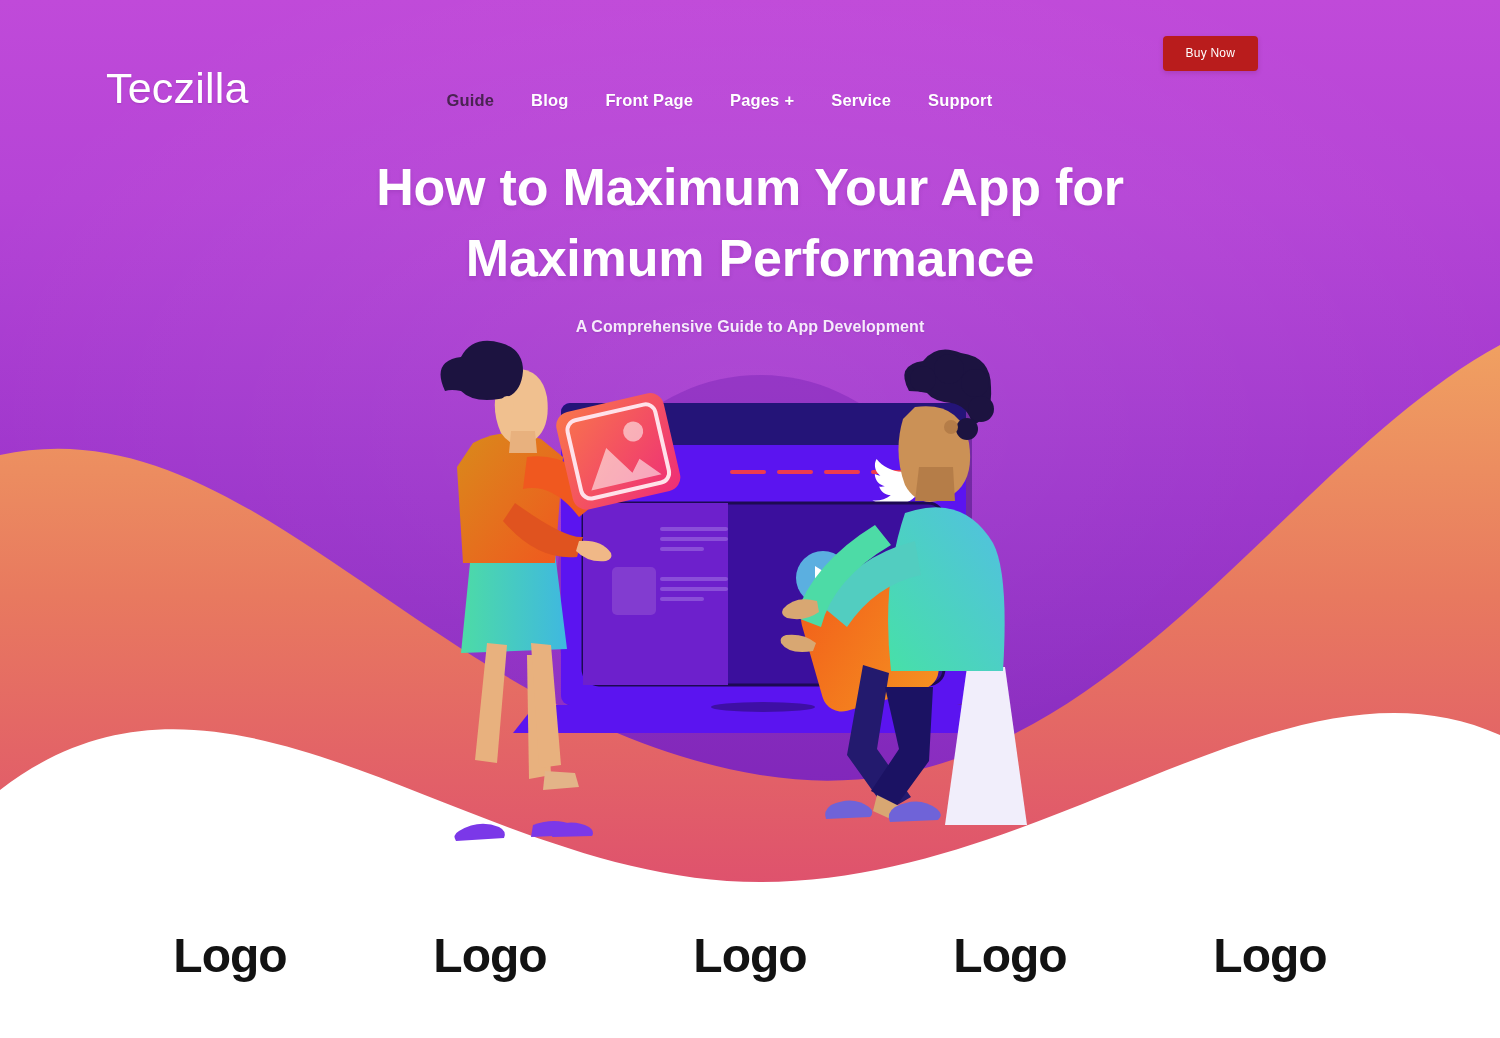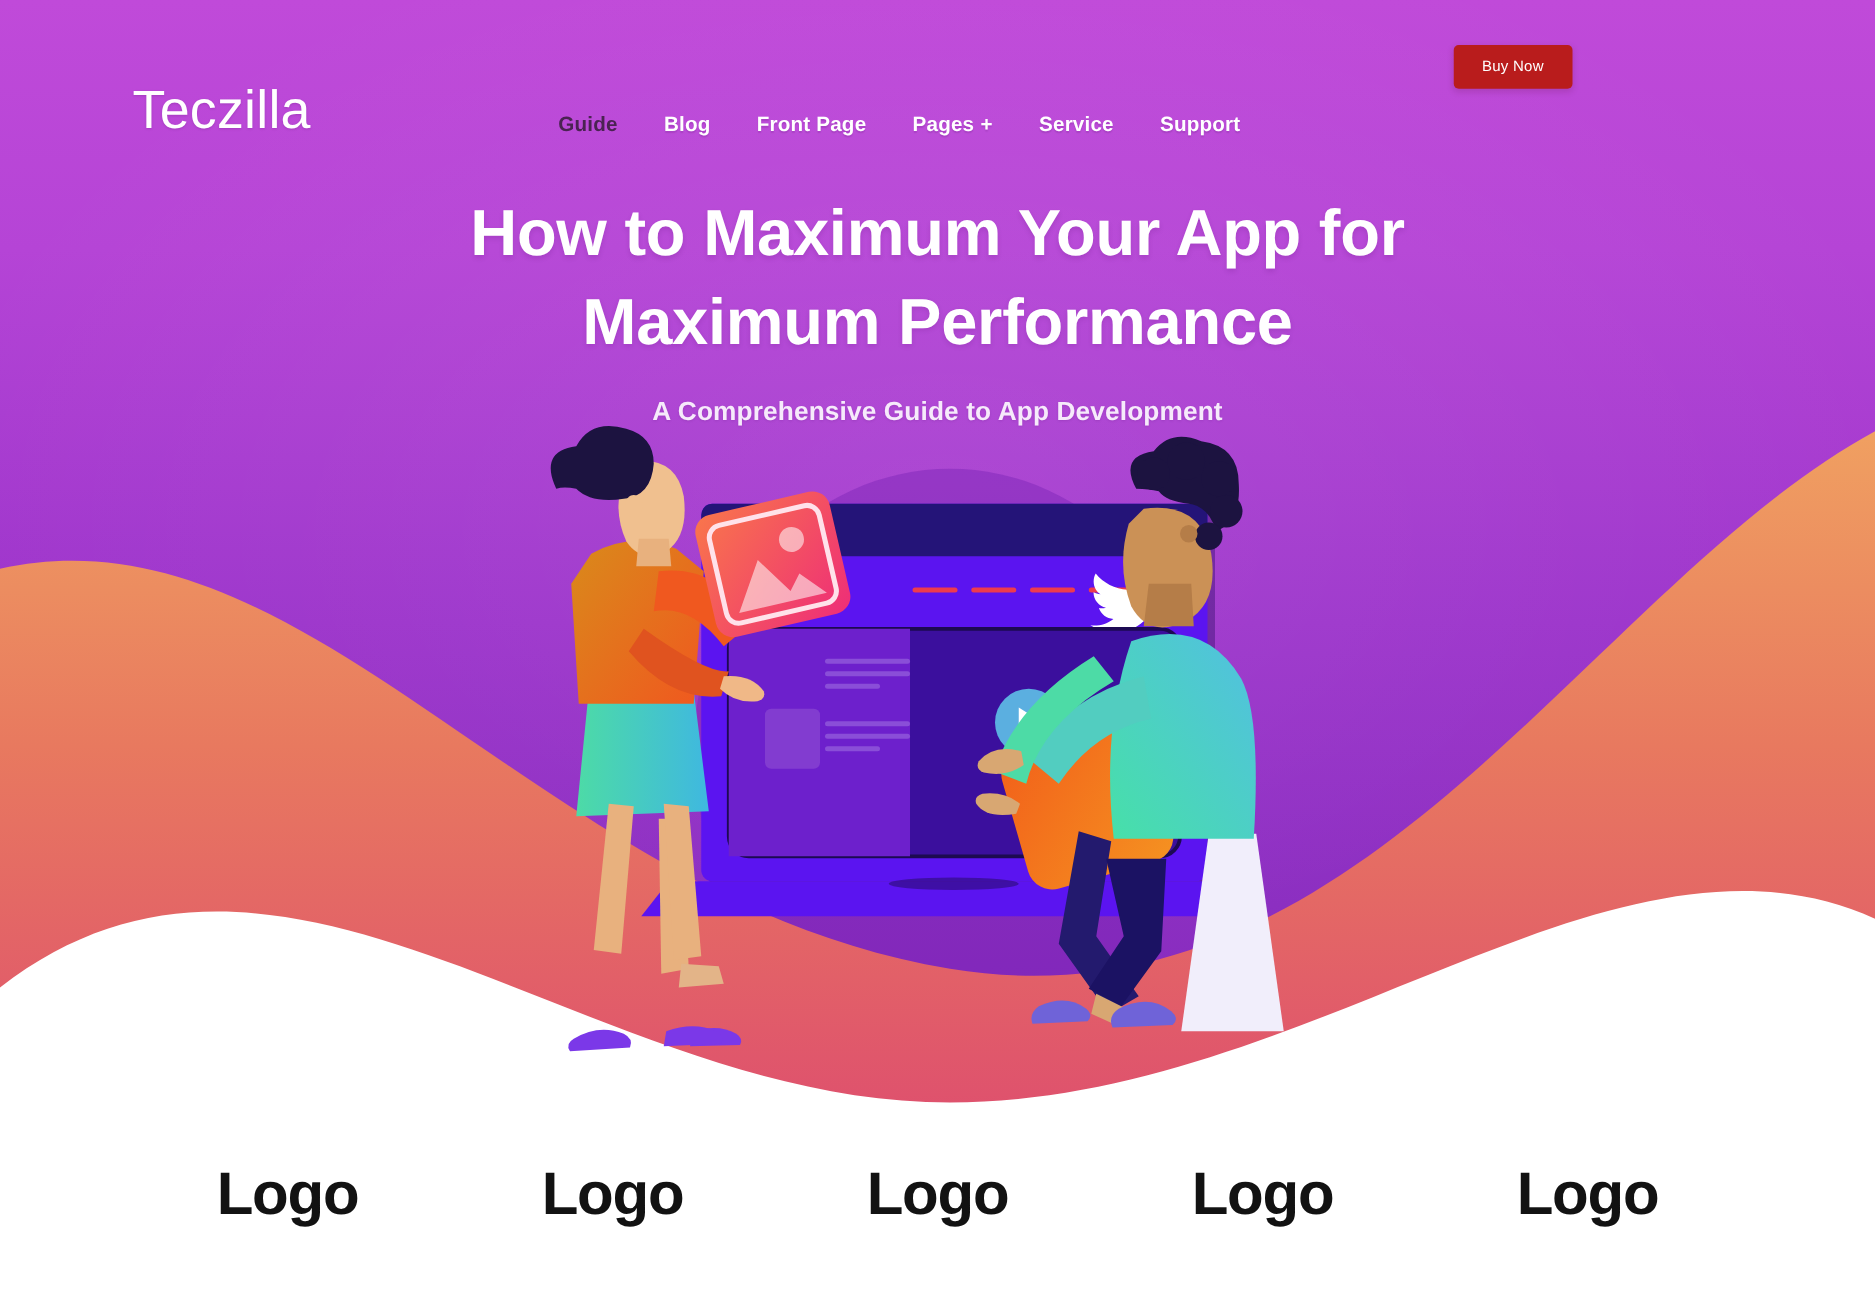--- a/index.html
+++ b/index.html
@@ -65,21 +65,21 @@
   .hero-title {
     color:#ffffff;
     font-size:52px; font-weight:700; line-height:1.36;
     letter-spacing:-.2px;
     text-shadow:0 2px 4px rgba(70,0,90,.14);
     max-width:850px; margin:0 auto;
   }
   .hero-sub {
     margin-top:25px;
     color:#f6eafb;
-    font-size:21px; font-weight:600; letter-spacing:.1px;
+    font-size:16px; font-weight:600; letter-spacing:.1px;
     text-shadow:0 1px 2px rgba(70,0,90,.14);
   }
 
   
   .illustration {
     position:absolute; left:415px; top:355px;
     width:660px; height:530px; z-index:25;
   }
   .illustration svg { width:100%; height:100%; display:block; overflow:visible; }
 

